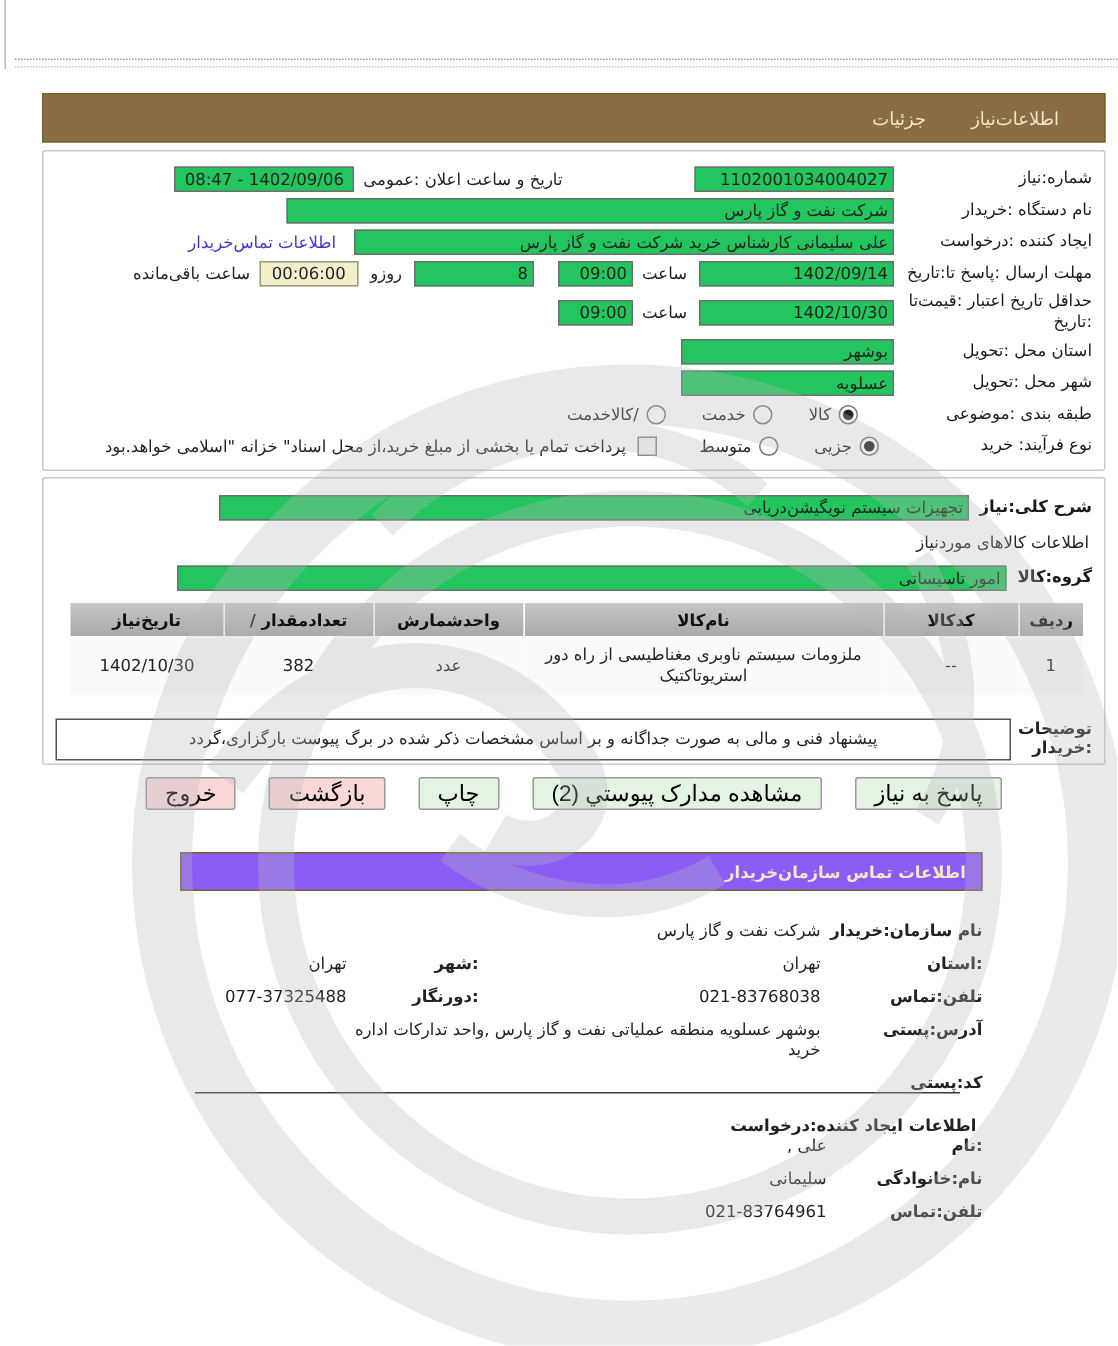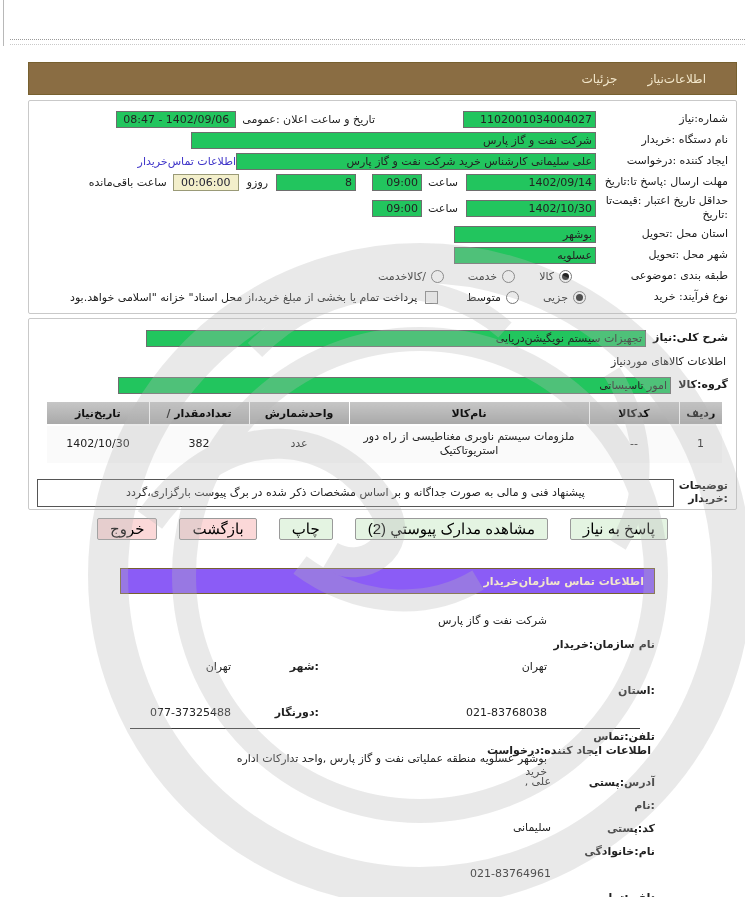--- a/index.html
+++ b/index.html
@@ -22,21 +22,21 @@
   #panel2{top:318px;height:192px;padding:10px 8px 0 8px;}
   .row{display:flex;align-items:center;margin-bottom:3px;min-height:18px;}
   .row.tall{min-height:28px;}
   .lbl{width:132px;flex-shrink:0;color:#1a1a1a;line-height:1.25;}
   .b{font-weight:bold;}
   .inp{box-sizing:border-box;border:1px solid #6e6e6e;background:#22c55e;height:17px;display:flex;
        align-items:center;padding:0 3px;font-size:11px;overflow:hidden;white-space:nowrap;flex-shrink:0;}
   .inp.rtl{direction:rtl;justify-content:flex-start;}
   .inp.num{direction:ltr;justify-content:flex-end;}
   .inp.ctr{direction:ltr;justify-content:center;}
-  .link{color:#3f35c9;cursor:pointer;white-space:nowrap;}
+  .link{color:#3f35c9;margin-right:12px;cursor:pointer;white-space:nowrap;}
   .timer{background:#f3efcb;border:1px solid #9a9a77;height:17px;width:66px;box-sizing:border-box;
          display:flex;align-items:center;justify-content:center;direction:ltr;color:#223;flex-shrink:0;}
   .radio{width:11px;height:11px;border:1px solid #777;border-radius:50%;background:#fff;
          position:relative;flex-shrink:0;}
   .radio.sel::after{content:"";position:absolute;left:2px;top:2px;right:2px;bottom:2px;
          background:#222;border-radius:50%;}
   .chk{width:11px;height:11px;border:1px solid #888;background:#f5f5f5;flex-shrink:0;}
   .optlbl{margin-right:5px;white-space:nowrap;}
   .sec-title{font-weight:normal;margin:8px 2px 8px 0;}
   table.goods{border-collapse:collapse;margin:8px 6px 6px 26px;width:675px;direction:rtl;}
@@ -55,29 +55,29 @@
   .btn{height:22px;border:1px solid #9a9a9a;border-radius:2px;display:flex;align-items:center;
        padding:0 12px;font-size:15px;cursor:pointer;white-space:nowrap;box-sizing:border-box;}
   .btn.green{background:#e4f4e2;}
   .btn.pink{background:#fbd8d8;}
   
   .bar2{position:absolute;left:120px;top:568px;width:535px;height:26px;background:#8b5cf6;
         border:1px solid #77602f;box-sizing:border-box;display:flex;align-items:center;direction:rtl;
         padding-right:10px;color:#f2e7cb;font-weight:bold;font-size:11px;z-index:2;}
   .contact{position:absolute;left:120px;top:600px;width:535px;direction:rtl;z-index:2;padding-top:14px;}
   .crow{display:flex;align-items:flex-start;margin-bottom:9px;}
-  .c-lbl{width:108px;flex-shrink:0;font-weight:bold;margin-top:24px;}
+  .c-lbl{width:108px;flex-shrink:0;font-weight:bold;}
   .c-val{width:228px;flex-shrink:0;text-align:right;}
   .c-val.wide{width:320px;}
   .c-lbl2{width:88px;flex-shrink:0;font-weight:bold;}
   .c-val2{width:110px;flex-shrink:0;text-align:right;}
   .ltrnum{direction:ltr;unicode-bidi:isolate;}
   .divider{position:absolute;left:130px;top:728px;width:510px;border-top:1px solid #3a3a3a;z-index:2;}
   .creator{position:absolute;left:120px;top:744px;width:535px;direction:rtl;z-index:2;}
-  .creator .heading{font-weight:bold;padding-right:4px;margin-bottom:18px;}
+  .creator .heading{font-weight:bold;padding-right:4px;}
   .creator .c-lbl{width:104px;}
   .creator .c-val{width:160px;}
 </style>
 </head>
 <body>
 
 <div id="page">
 
   <div class="vline"></div>
   <div class="dots"></div>

